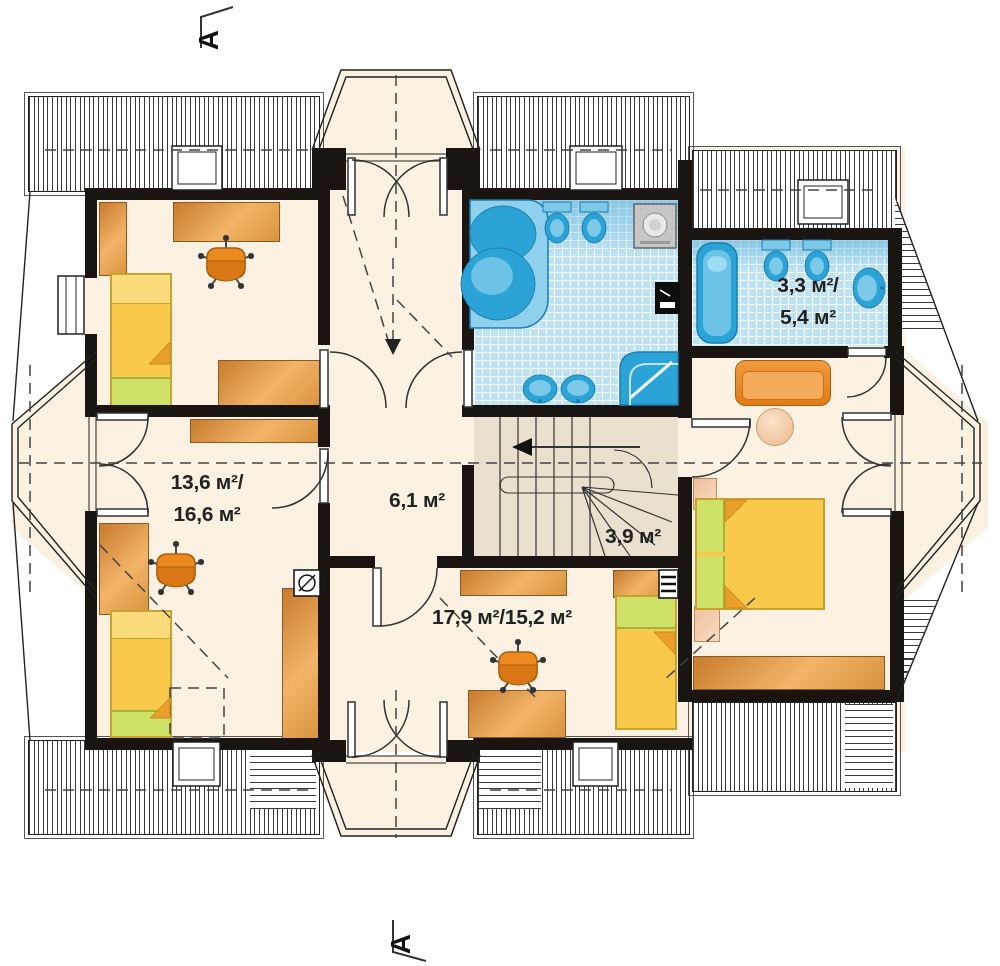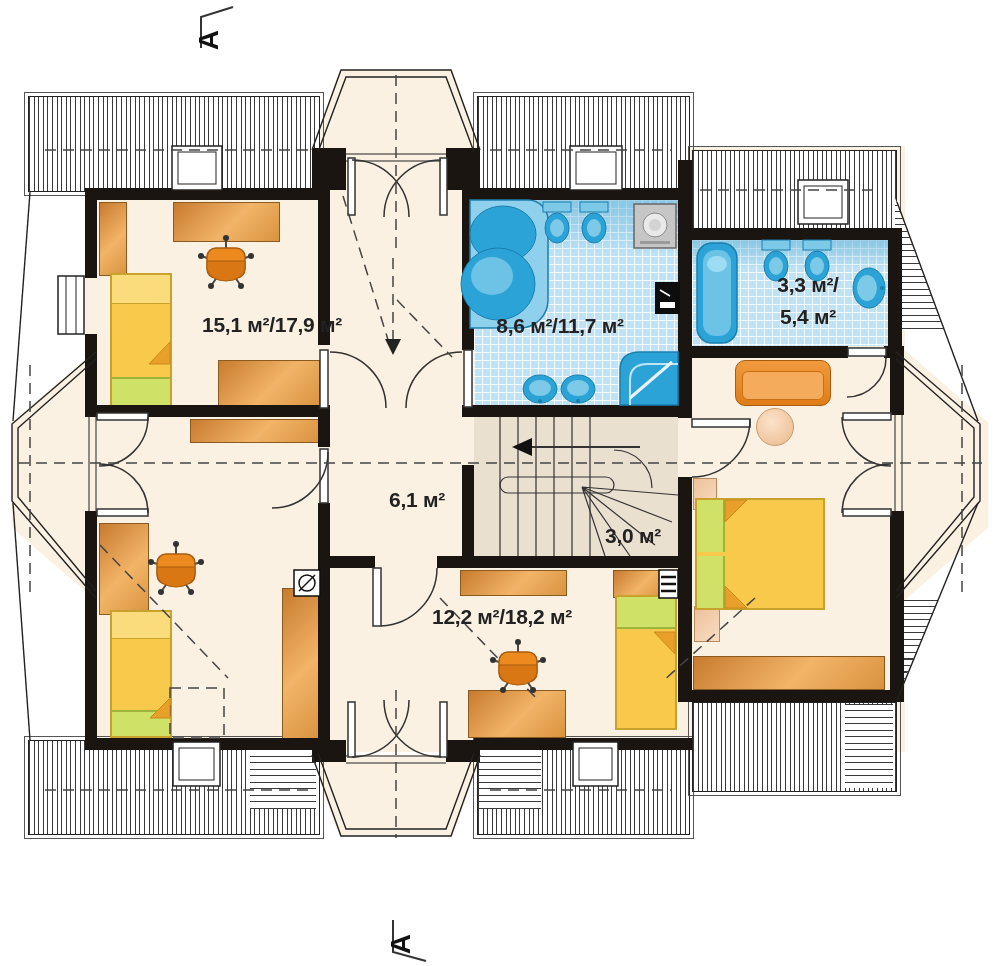--- a/index.html
+++ b/index.html
@@ -353,20 +353,20 @@
     <g fill="none" stroke="#333" stroke-width="2">
       <path d="M233,7 L201,17 L201,48"></path>
       <text x="218" y="40" transform="rotate(-90 218 40)" fill="#111" stroke="none" font-family="Liberation Sans, sans-serif" font-size="28" font-weight="bold" text-anchor="middle">A</text>
     </g>
     <g fill="none" stroke="#333" stroke-width="2">
       <path d="M393,920 L393,952 L426,961"></path>
       <text x="410" y="944" transform="rotate(-90 410 944)" fill="#111" stroke="none" font-family="Liberation Sans, sans-serif" font-size="28" font-weight="bold" text-anchor="middle">A</text>
     </g>
   </svg>
 
-  <div class="lbl" style="left:272px;top:325px">15,1 м²/17,9 м²</div>
-  <div class="lbl" style="left:560px;top:326px">8,6 м²/11,7 м²</div>
   <div class="lbl" style="left:808px;top:300px">3,3 м²/
 5,4 м²</div>
+  <div class="lbl" style="left:207px;top:497px">13,6 м²/
+16,6 м²</div>
   <div class="lbl" style="left:417px;top:500px">6,1 м²</div>
-  <div class="lbl" style="left:633px;top:536px">3,0 м²</div>
-  <div class="lbl" style="left:502px;top:617px">12,2 м²/18,2 м²</div>
+  <div class="lbl" style="left:633px;top:536px">3,9 м²</div>
+  <div class="lbl" style="left:502px;top:617px">17,9 м²/15,2 м²</div>
 </div>
 
 </body></html>

